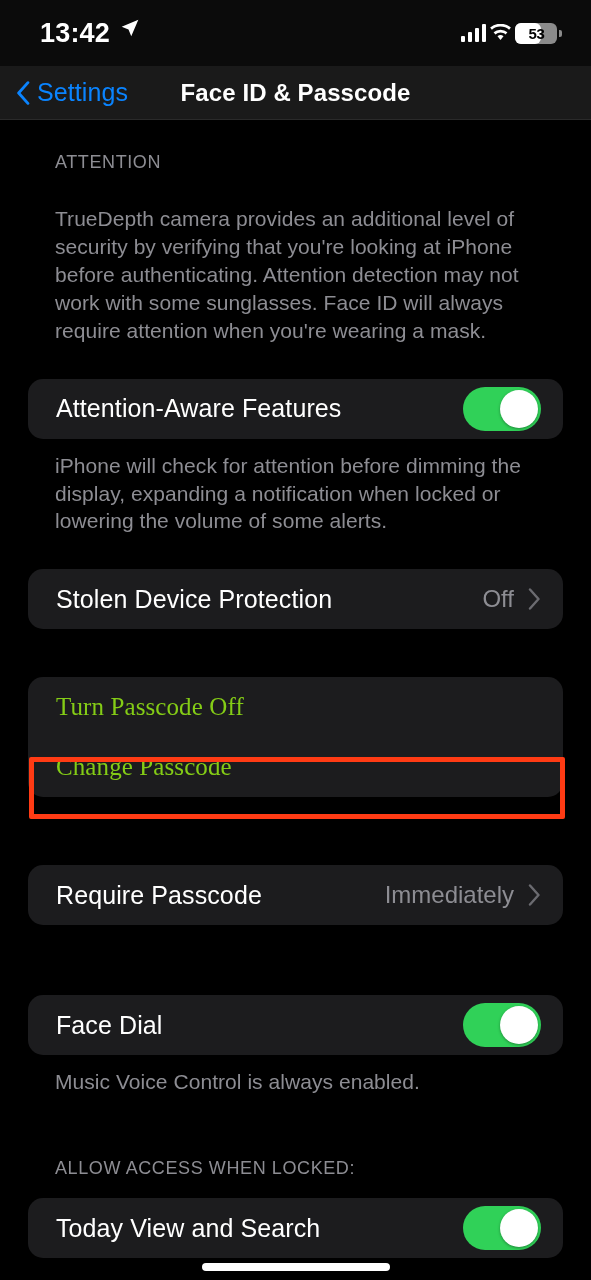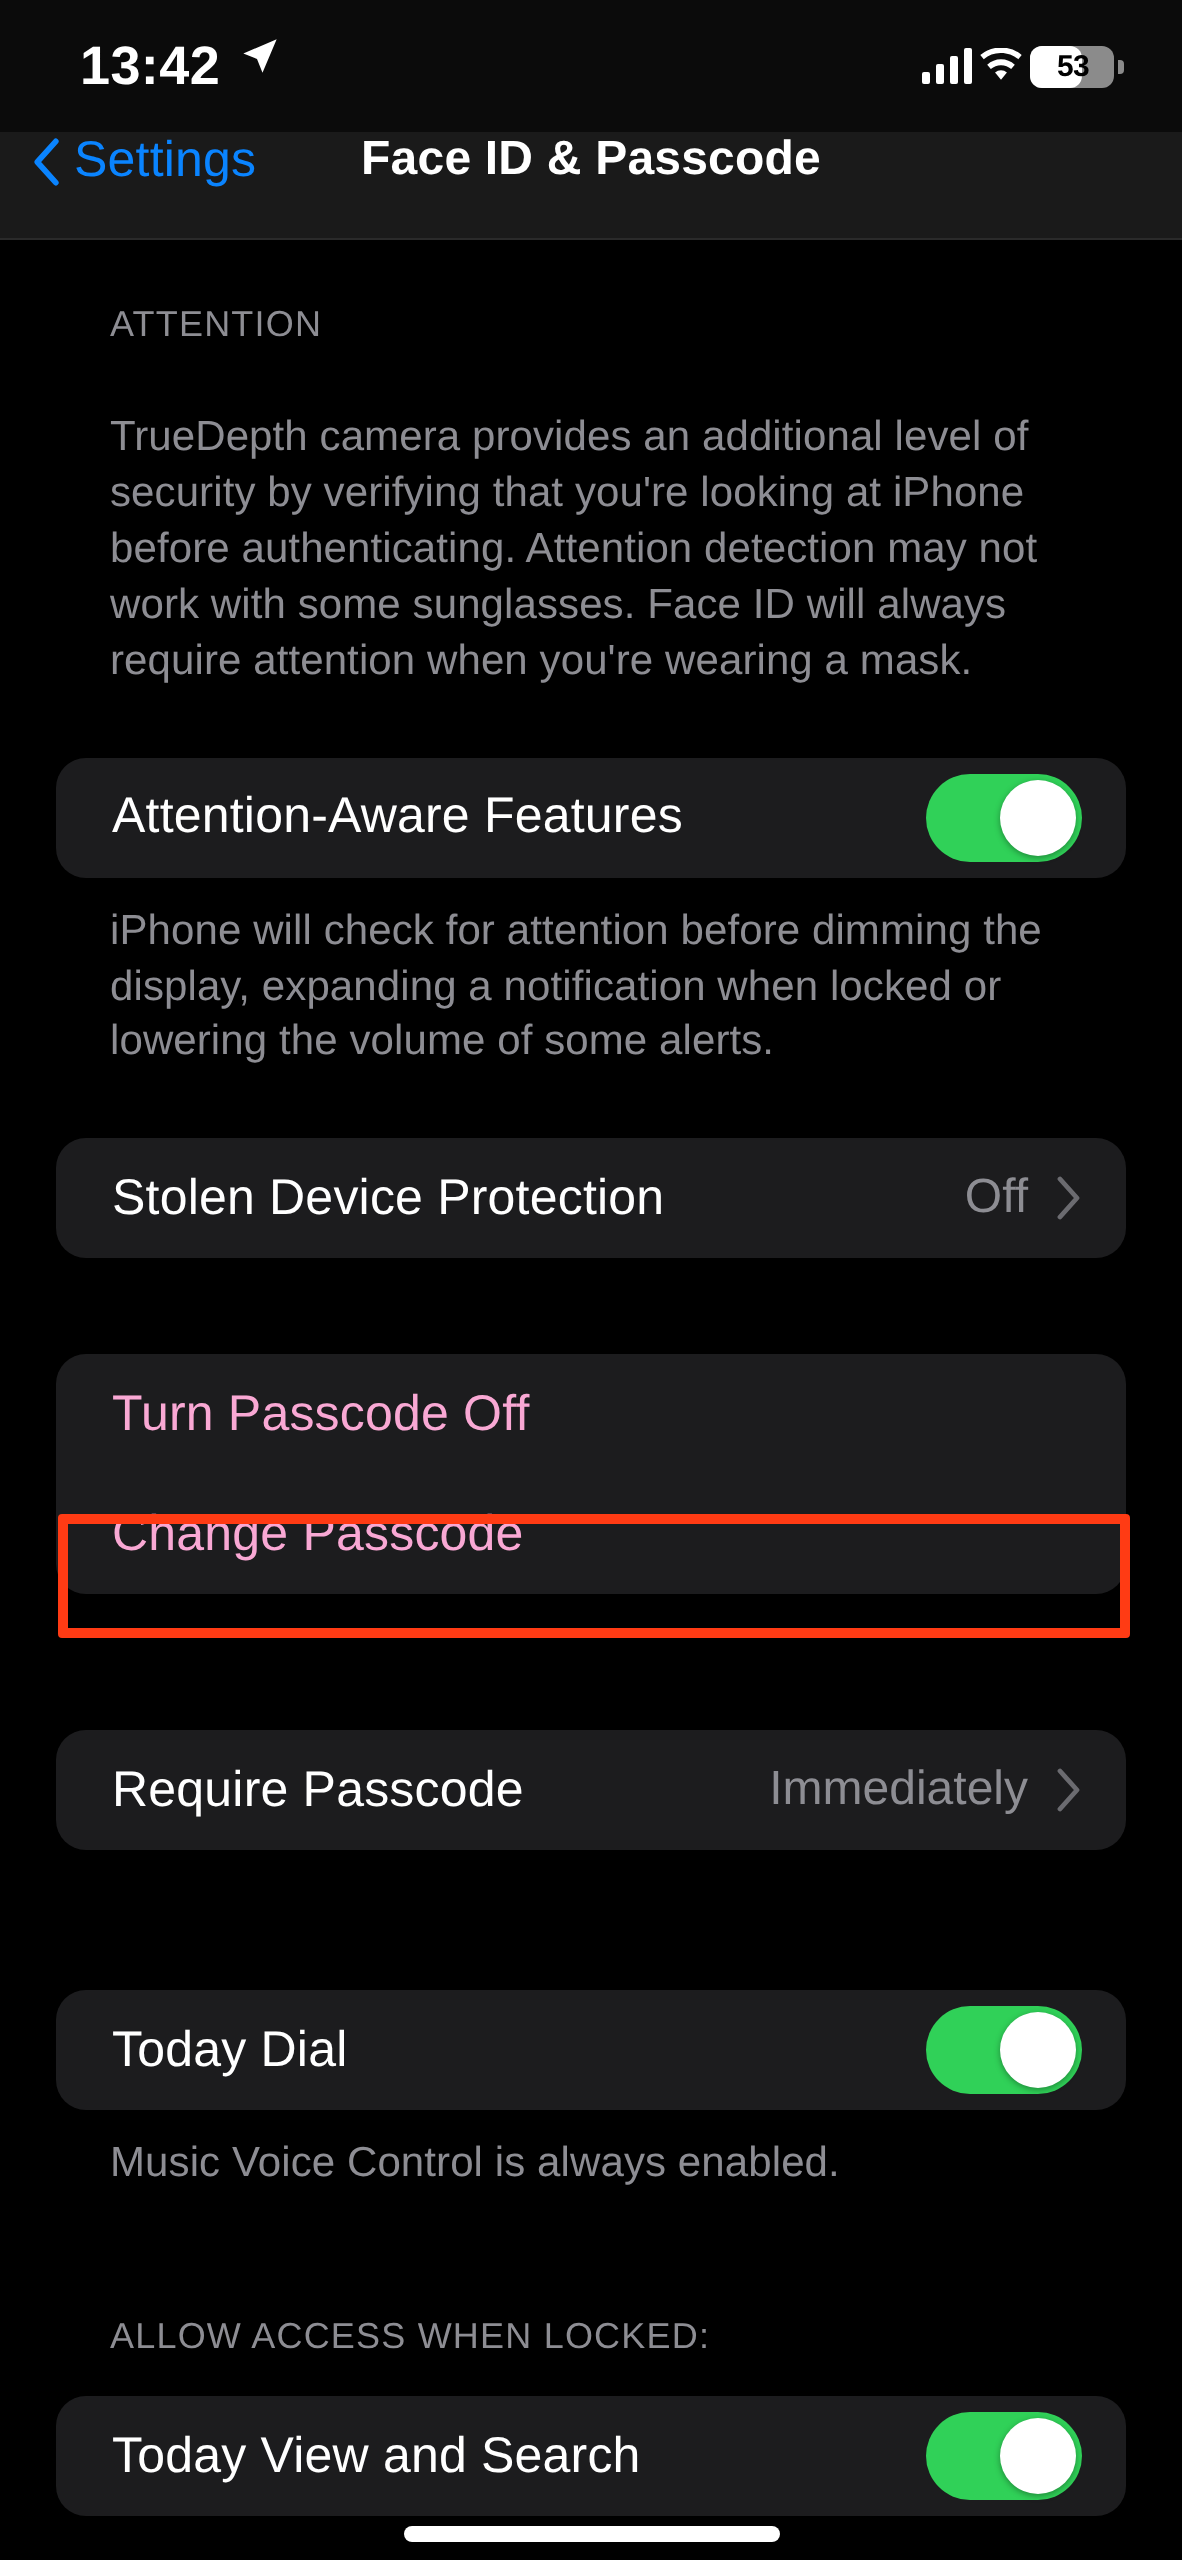--- a/index.html
+++ b/index.html
@@ -46,21 +46,21 @@
     position:relative; z-index:2; width:100%; text-align:center;
     font-size:15px; font-weight:700; color:#000; letter-spacing:-.3px;
     padding-left:1px;
   }
 
   
   .navbar {
     position:absolute; top:66px; left:0; right:0; height:54px;
     background:#1a1a1a;
     border-bottom:1px solid #2a2a2a;
-    display:flex; align-items:flex-start;
+    display:flex; align-items:center;
   }
   .back-btn {
     position:absolute; left:16px; display:flex; align-items:center; gap:7px;
     cursor:pointer;
   }
   .back-chevron { width:14px; height:24px; display:block; }
   .back-label { color:#0a84ff; font-size:25px; letter-spacing:.1px; }
   .nav-title {
     width:100%; text-align:center; color:#fff;
     font-size:24px; font-weight:600; letter-spacing:.1px;
@@ -75,21 +75,21 @@
   }
 
   .card {
     margin:0 28px; background:#1c1c1e; border-radius:15px; overflow:hidden;
   }
   .row {
     position:relative; display:flex; align-items:center;
     min-height:60px; padding:0 22px 0 28px;
   }
   .row-label { color:#fff; font-size:25px; letter-spacing:.1px; flex:1; }
-  .row-label.link { color:#f9a8d4; }
+  .row-label.link { color:#84cc16;font-family:Liberation Serif, serif; }
   .row-value { color:#8d8d93; font-size:24px; margin-right:14px; }
   .chev { width:13px; height:22px; flex:none; }
 
   .toggle {
     position:relative; width:78px; height:44px; border-radius:22px;
     background:#30d158; flex:none;
   }
   .toggle .knob {
     position:absolute; top:3px; left:37px;
     width:38px; height:38px; border-radius:50%; background:#fff;
@@ -215,21 +215,21 @@
           <path d="M1.5 1.5L10 11l-8.5 9.5" stroke="#6b6b70" stroke-width="2.4" fill="none" stroke-linecap="round" stroke-linejoin="round"></path>
         </svg>
       </div>
     </div>
 
     <div class="spacer-lg"></div>
     <div style="height:22px"></div>
 
     <div class="card">
       <div class="row">
-        <span class="row-label">Today Dial</span>
+        <span class="row-label">Face Dial</span>
         <span class="toggle">
             <span class="knob"></span>
           </span>
       </div>
     </div>
     <div class="footnote">Music Voice Control is always enabled.</div>
 
     <div class="spacer-lg"></div>
     <div style="height:14px"></div>
 

